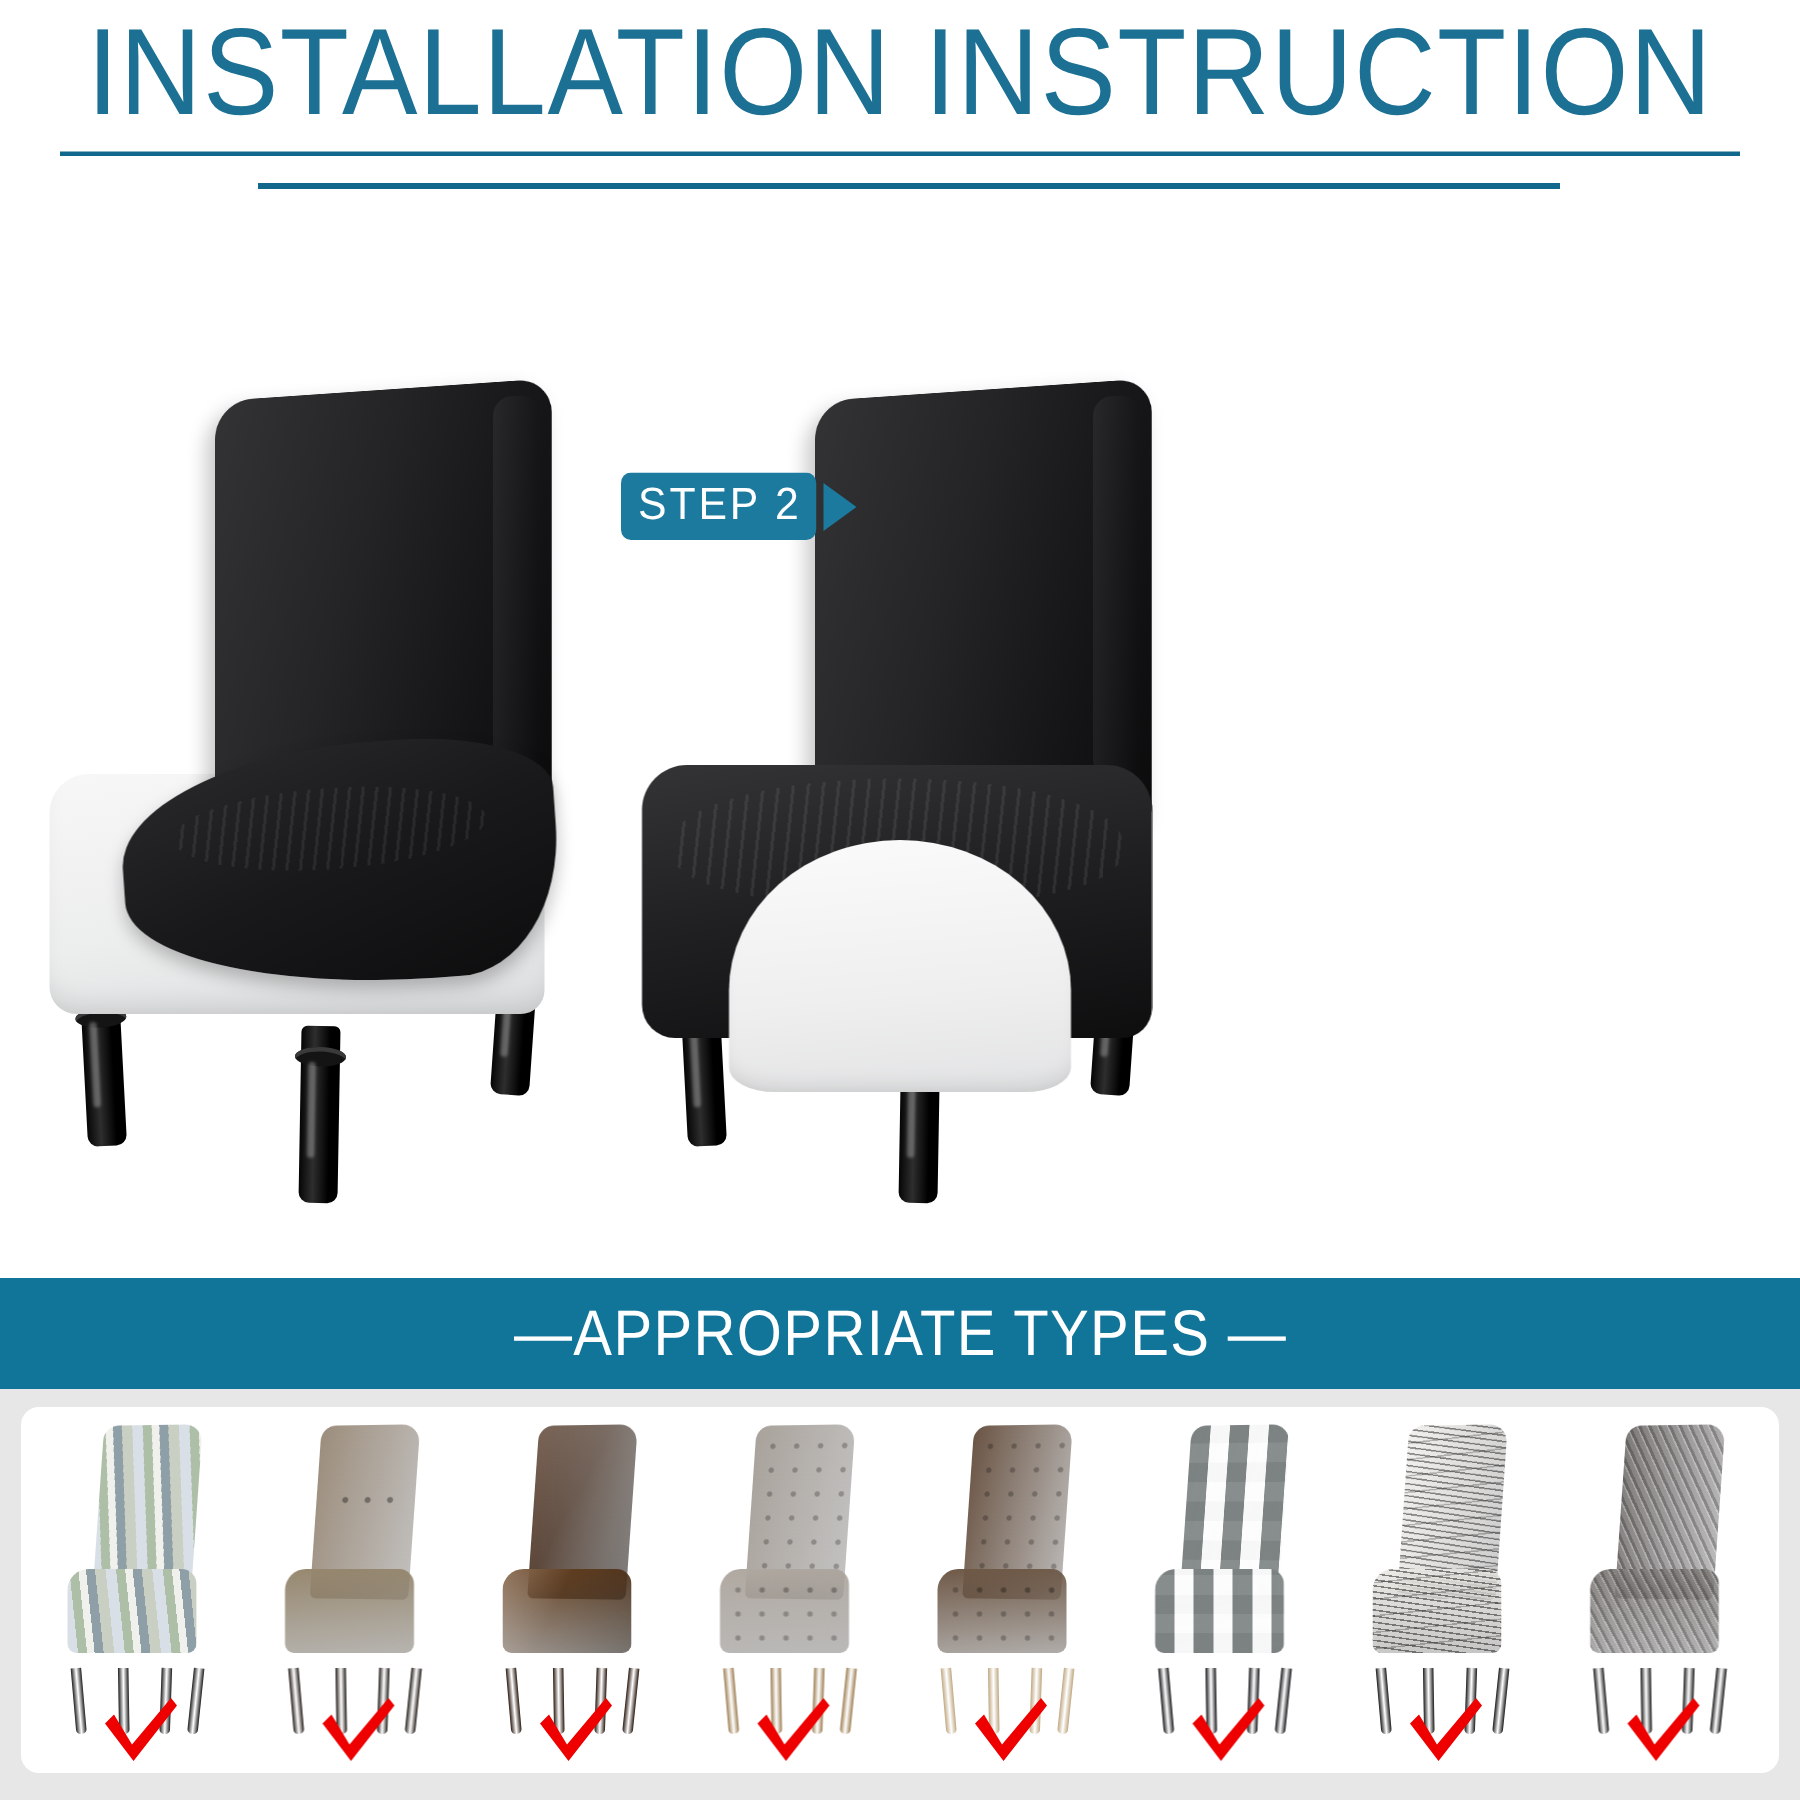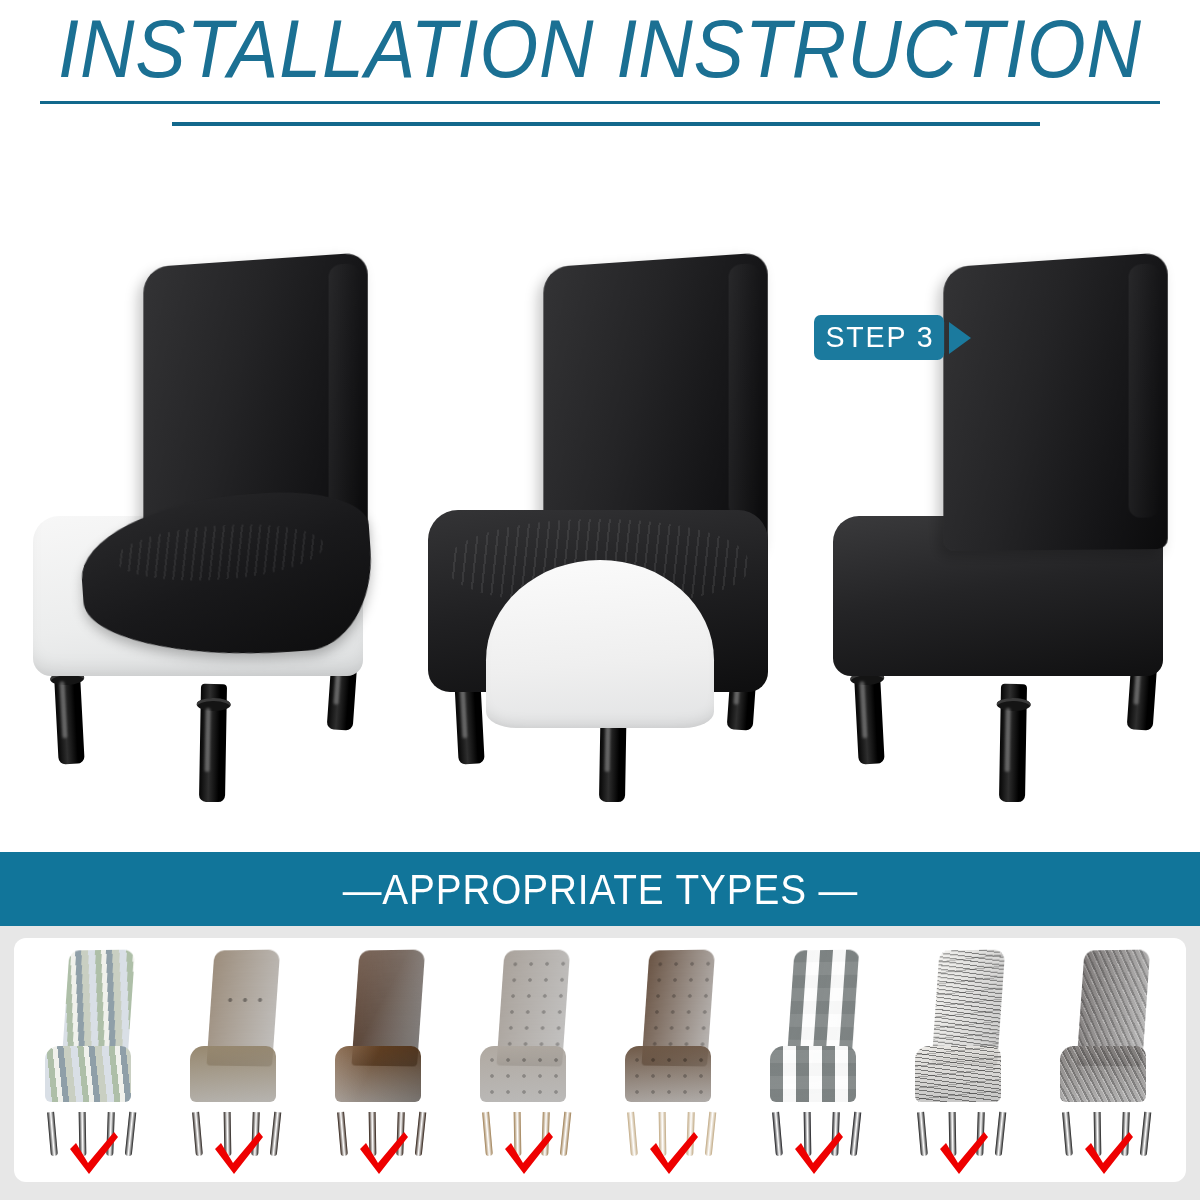--- a/index.html
+++ b/index.html
@@ -15,21 +15,20 @@
     overflow: hidden;
     position: relative;
   }
 
   
   .header {
     position: absolute;
     left: 0; top: 0;
     width: 1032px;
     height: 145px;
-    font-style: italic;
   }
   .page-title {
     position: absolute;
     left: 0; top: 6px;
     width: 1200px;
     text-align: center;
     color: #1b7093;
     font-size: 82px;
     line-height: 86px;
     font-weight: 400;
@@ -353,43 +352,34 @@
       <div class="leg leg-fl"></div>
       <div class="leg leg-fc"></div>
       <div class="leg leg-fr"></div>
       <div class="backrest"></div>
       <div class="seat white"></div>
       <div class="drape drape-s1"></div>
     </div>
   </div>
 
   <div class="step-cell">
+    <div class="step-badge">
+      <div class="badge-body">STEP 2</div>
+      <div class="badge-arrow"></div>
+    </div>
     <div class="chair">
       <div class="leg leg-fl"></div>
       <div class="leg leg-fc"></div>
       <div class="leg leg-fr"></div>
       <div class="backrest"></div>
       <div class="cover-s2"></div>
       <div class="white-arc"></div>
     </div>
   </div>
 
-  <div class="step-cell">
-    <div class="step-badge">
-      <div class="badge-body">STEP 3</div>
-      <div class="badge-arrow"></div>
-    </div>
-    <div class="chair">
-      <div class="leg leg-fl"></div>
-      <div class="leg leg-fc"></div>
-      <div class="leg leg-fr"></div>
-      <div class="backrest"></div>
-      <div class="seat black"></div>
-    </div>
-  </div>
 
 </div>
 
 <div class="types-banner">
   <div class="types-banner-text">—APPROPRIATE TYPES —</div>
 </div>
 
 <div class="types-panel">
   <div class="types-card" id="types-card">
 

